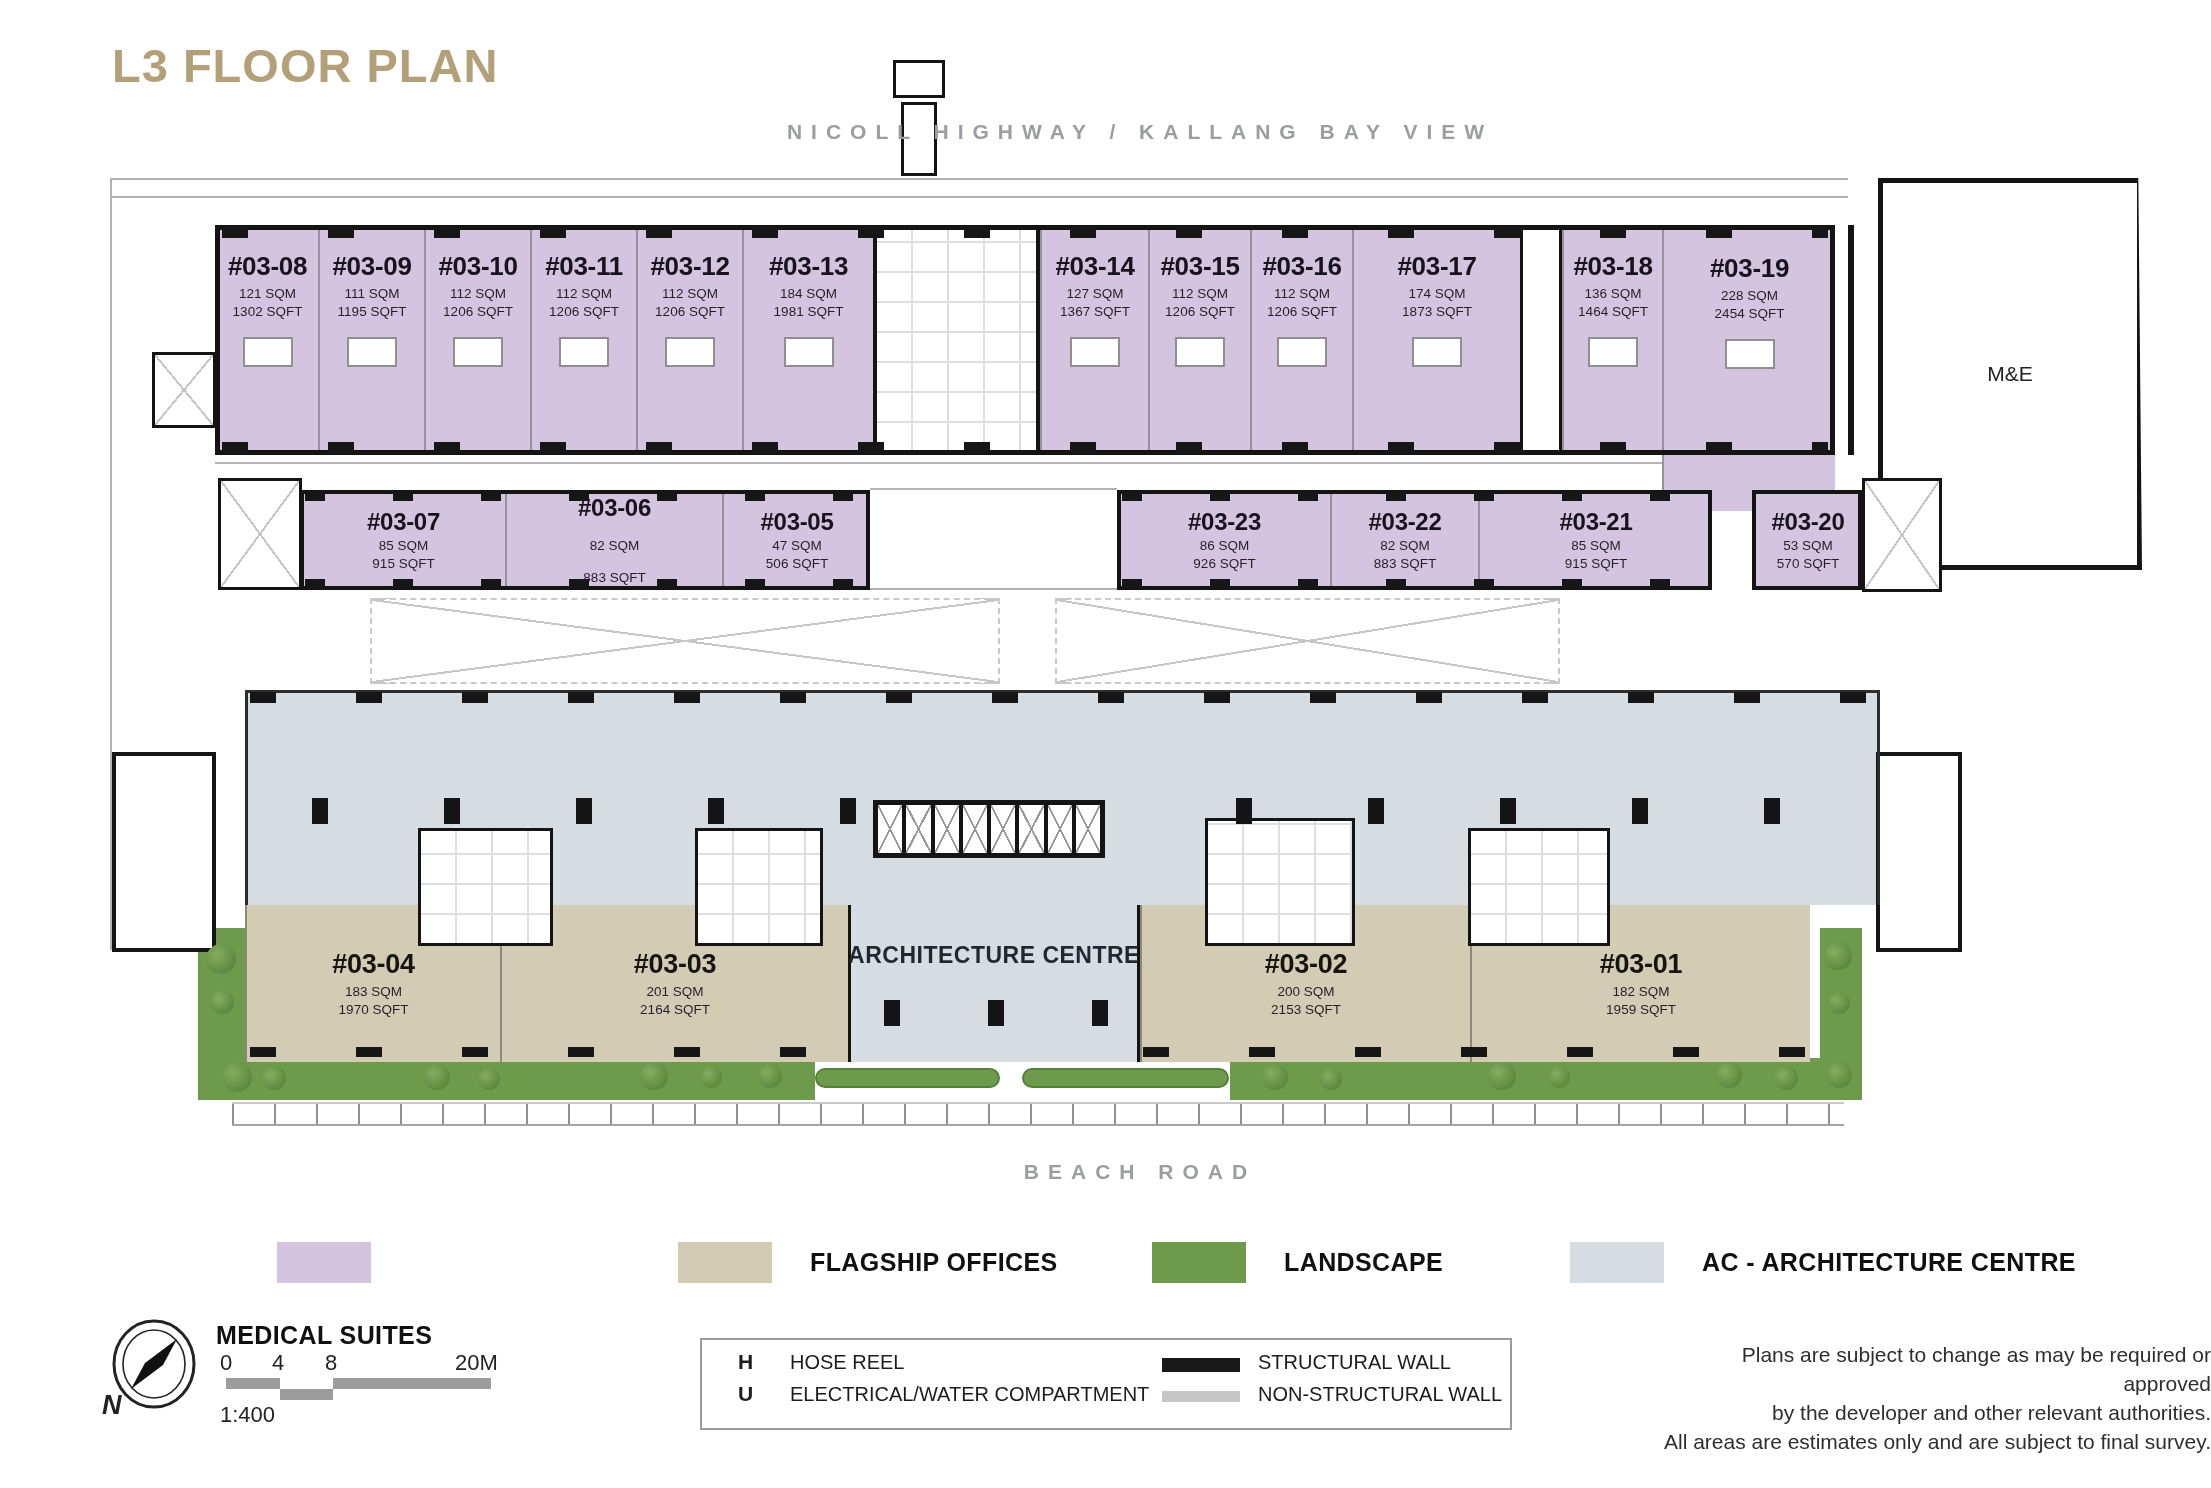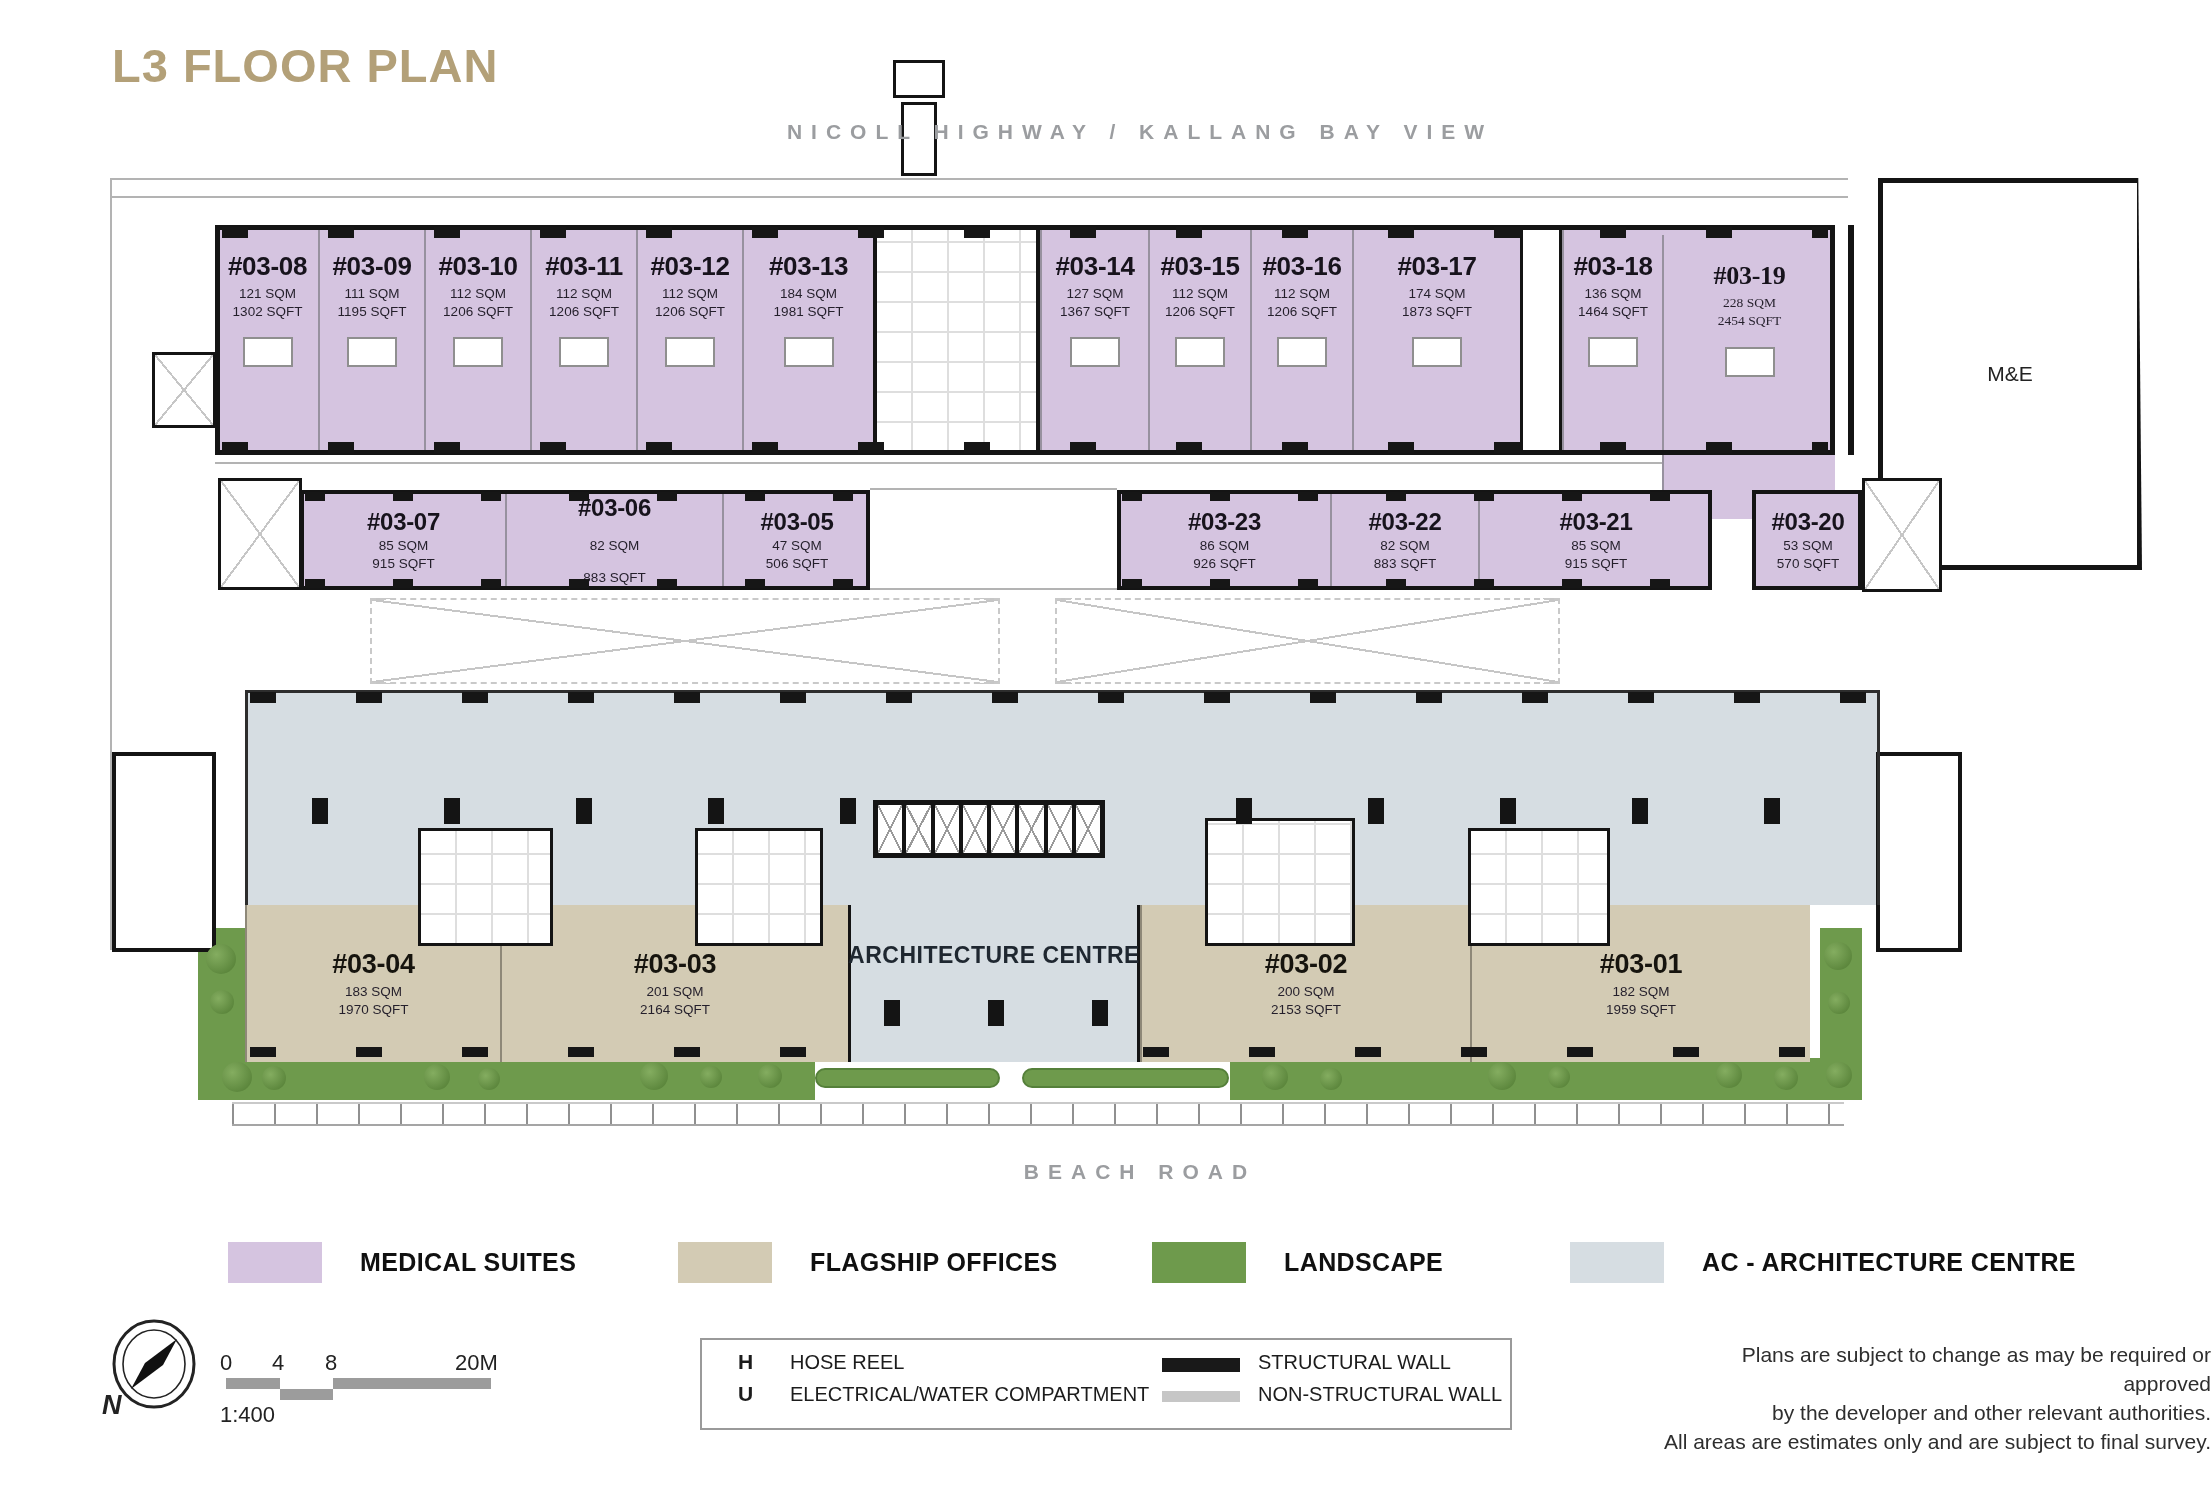--- a/index.html
+++ b/index.html
@@ -206,21 +206,21 @@
         <div class="u-a">174 SQM</div>
         <div class="u-a">1873 SQFT</div>
         <div class="pod"></div>
       </div>
       <div class="unit medical r1" style="left: 1562px; top: 225px; width: 100px; height: 230px;">
         <div class="u-id">#03-18</div>
         <div class="u-a">136 SQM</div>
         <div class="u-a">1464 SQFT</div>
         <div class="pod"></div>
       </div>
-      <div class="unit medical r1" style="left: 1662px; top: 235px; width: 173px; height: 284px; font-family: Liberation Serif, serif;">
+      <div class="unit medical r1" style="left: 1662px; top: 227px; width: 173px; height: 284px;">
         <div class="u-id">#03-19</div>
         <div class="u-a">228 SQM</div>
         <div class="u-a">2454 SQFT</div>
         <div class="pod"></div>
       </div>
       <div class="unit medical row2" style="left: 300px; top: 490px; width: 205px; height: 100px;">
         <div class="u-id">#03-07</div>
         <div class="u-a">85 SQM</div>
         <div class="u-a">915 SQFT</div>
       </div>
@@ -302,21 +302,21 @@
       <div class="tree" style="left: 1548px; top: 1066px; width: 22px; height: 22px;"></div>
       <div class="tree" style="left: 1716px; top: 1062px; width: 26px; height: 26px;"></div>
       <div class="tree" style="left: 1774px; top: 1066px; width: 24px; height: 24px;"></div>
       <div class="tree" style="left: 1824px; top: 942px; width: 28px; height: 28px;"></div>
       <div class="tree" style="left: 1828px; top: 992px; width: 22px; height: 22px;"></div>
       <div class="tree" style="left: 1826px; top: 1062px; width: 26px; height: 26px;"></div>
     </div>
 
   <div class="road" style="left:660px;top:1160px;width:960px;">BEACH ROAD</div>
 
-  <div class="lg" style="left:228px;">
+  <div class="lg" style="left:216px;flex-direction:column;">
     <div class="sw" style="background: rgb(213, 196, 224);"></div>
     <div class="lb">MEDICAL SUITES</div>
   </div>
   <div class="lg" style="left:678px;">
     <div class="sw" style="background: rgb(211, 203, 180);"></div>
     <div class="lb">FLAGSHIP OFFICES</div>
   </div>
   <div class="lg" style="left:1152px;">
     <div class="sw" style="background: rgb(110, 154, 76);"></div>
     <div class="lb">LANDSCAPE</div>

